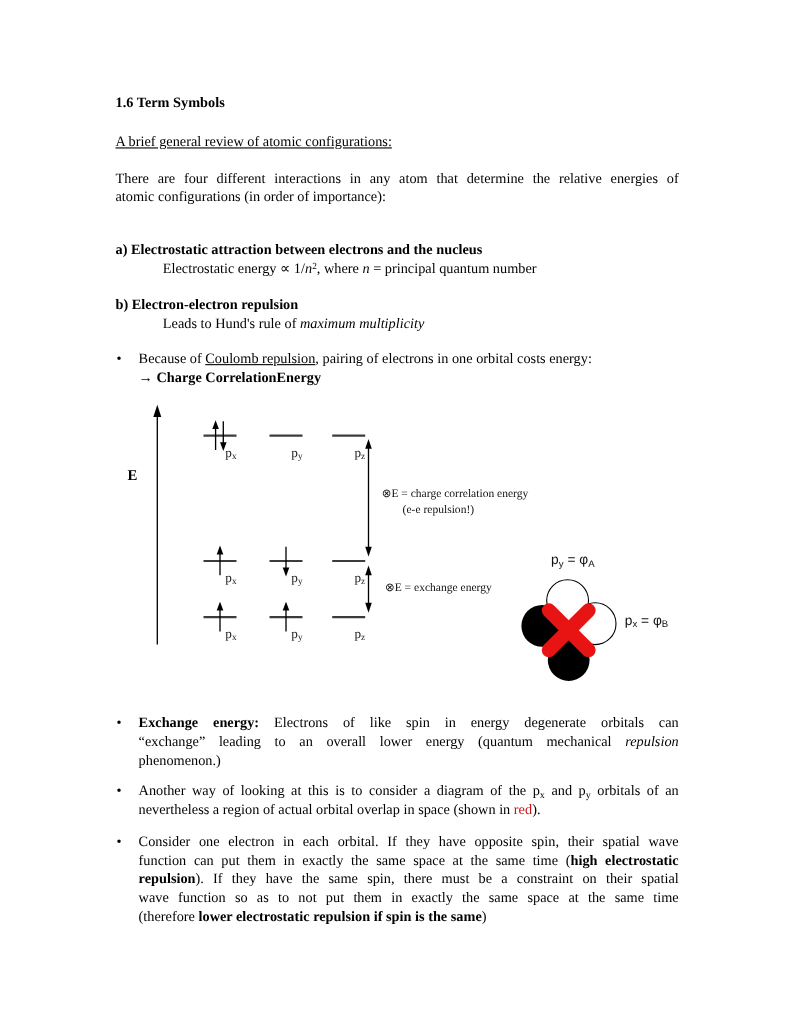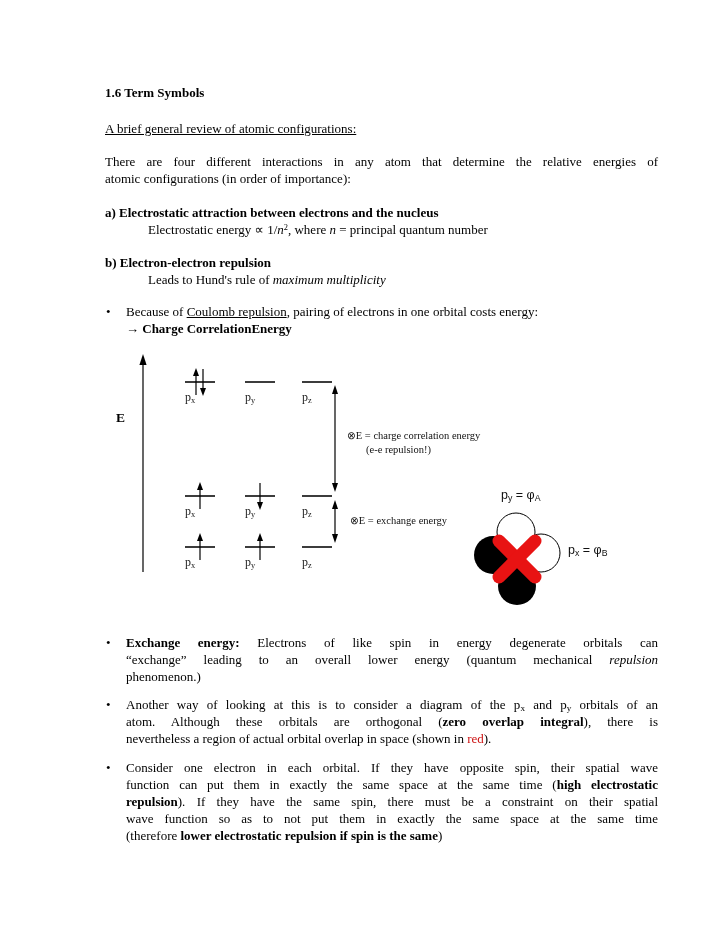--- a/index.html
+++ b/index.html
@@ -1,46 +1,46 @@
 <!DOCTYPE html>
 <html><head>
 <meta charset="utf-8">
 <style>
   html,body{margin:0;padding:0;background:#888;}
   .page{
     width:720px;height:931px;background:#ffffff;position:relative;overflow:hidden;
     font-family:"Liberation Serif",serif;font-size:13px;line-height:17px;color:#000;
     margin:0 auto;
   }
-  .content{padding:84px 62px 0 105px;}
+  .content{padding:84px 103px 0 105px;}
   .b{font-weight:bold}
   .i{font-style:italic}
   .u{text-decoration:underline}
   .sup{font-size:0.65em;vertical-align:0.45em;line-height:0}
   .sub{font-size:0.7em;vertical-align:-0.25em;line-height:0}
   .tline{min-height:17px}
   .jline{text-align:justify;text-align-last:justify}
   .lline{text-align:left}
   .ind{padding-left:43px}
   .title{font-weight:bold}
   .heading{font-weight:normal;text-decoration:underline;margin-top:19px}
   .mt-intro{margin-top:16px}
-  .mt-a{margin-top:17px}
+  .mt-a{margin-top:31px}
   .mt-b{margin-top:16px}
   .mt-bullet{margin-top:15px}
   .mt-b1{margin-top:5px}
   .mt-b2{margin-top:11px}
   .mt-b3{margin-top:12px}
   .bullet{position:relative;padding-left:21px}
   .marker{position:absolute;left:1px;top:0}
   
   .diagram{position:relative;height:290px;margin-top:2px;margin-left:-105px;margin-right:-103px;}
   .diagram svg{position:absolute;left:0;top:0}
   .dlabel{position:absolute;font-size:10.5px;line-height:13px;white-space:nowrap;color:#111}
-  .olabel{width:30px;text-align:left;font-size:12px;color:#222}
+  .olabel{width:30px;text-align:right;font-size:12px;color:#222}
   .axislabel{font-size:13.5px;font-weight:bold;color:#000}
   .sanslabel{font-family:"Liberation Sans",sans-serif;font-size:12.5px;color:#111}
   .lvl{stroke:#3c3c3c;stroke-width:2}
   .thin{stroke:#000;stroke-width:1.2}
   .fillb{fill:#000;stroke:none}
 </style>
 </head>
 <body>
 
 <div class="page">
@@ -154,21 +154,20 @@
           <div class="tline jline"><span class="b">Exchange energy:</span><span> Electrons of like spin in energy degenerate orbitals can</span></div>
           <div class="tline jline"><span>“exchange” leading to an overall lower energy (quantum mechanical </span><span class="i">repulsion</span></div>
           <div class="tline lline"><span>phenomenon.)</span></div>
         </div>
     </div>
 
     <div class="bullet mt-b2">
       <span class="marker">•</span>
       <div>
           <div class="tline jline"><span>Another way of looking at this is to consider a diagram of the p</span><span class="sub">x</span><span> and p</span><span class="sub">y</span><span> orbitals of an</span></div>
-          <div class="tline jline"><span>atom. Although these orbitals are orthogonal (</span><span class="b">zero overlap integral</span><span>), there is</span></div>
           <div class="tline lline"><span>nevertheless a region of actual orbital overlap in space (shown in </span><span style="color: rgb(204, 17, 17);">red</span><span>).</span></div>
         </div>
     </div>
 
     <div class="bullet mt-b3">
       <span class="marker">•</span>
       <div>
           <div class="tline jline"><span>Consider one electron in each orbital. If they have opposite spin, their spatial wave</span></div>
           <div class="tline jline"><span>function can put them in exactly the same space at the same time (</span><span class="b">high electrostatic</span></div>
           <div class="tline jline"><span class="b">repulsion</span><span>). If they have the same spin, there must be a constraint on their spatial</span></div>

